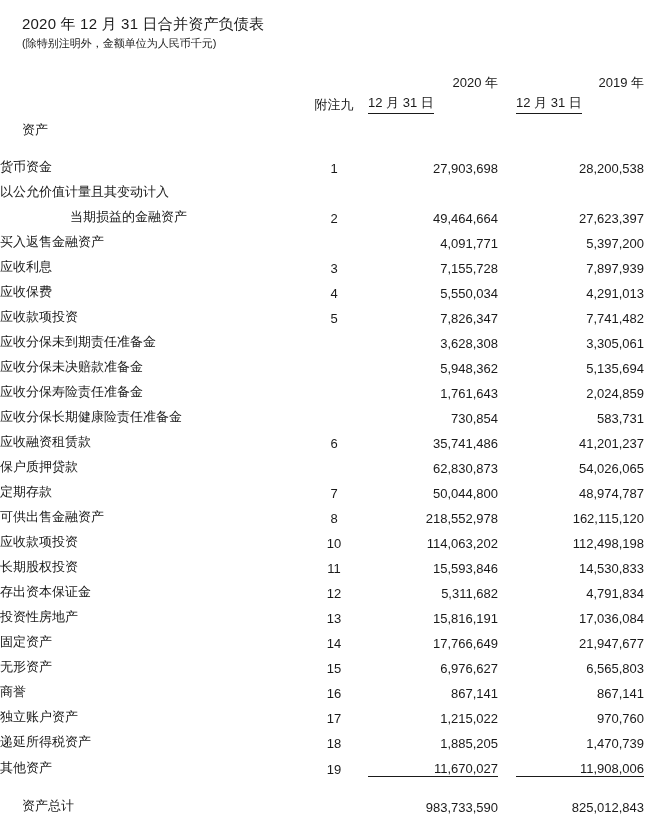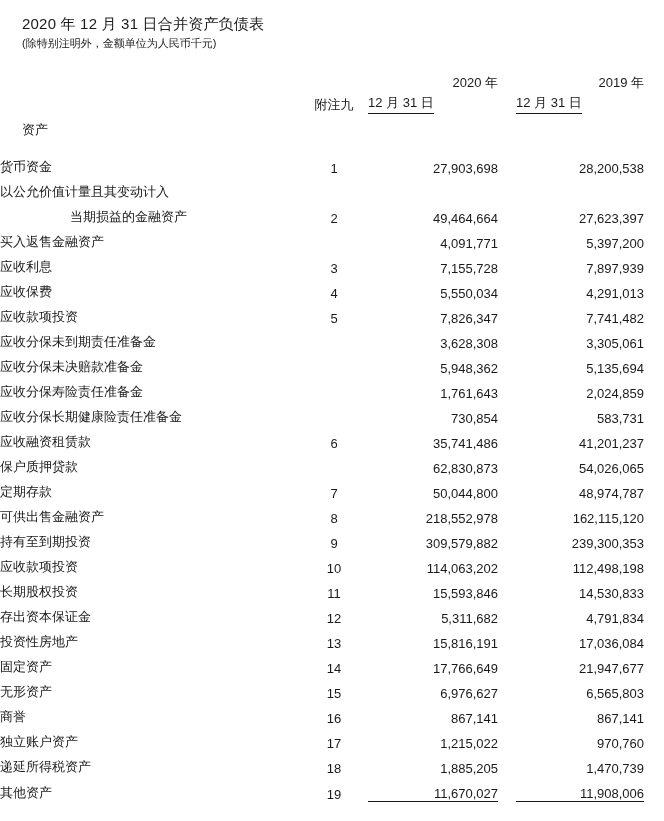--- a/index.html
+++ b/index.html
@@ -300,28 +300,20 @@
         </tr>
         <tr class="row">
           <td class="lbl">可供出售金融资产</td>
           <td class="note">8</td>
           <td class="val">218,552,978</td>
           <td></td>
           <td class="val">162,115,120</td>
           <td></td>
         </tr>
         <tr class="row">
-          <td class="lbl">持有至到期投资</td>
-          <td class="note">9</td>
-          <td class="val">309,579,882</td>
-          <td></td>
-          <td class="val">239,300,353</td>
-          <td></td>
-        </tr>
-        <tr class="row">
           <td class="lbl">应收款项投资</td>
           <td class="note">10</td>
           <td class="val">114,063,202</td>
           <td></td>
           <td class="val">112,498,198</td>
           <td></td>
         </tr>
         <tr class="row">
           <td class="lbl">长期股权投资</td>
           <td class="note">11</td>

